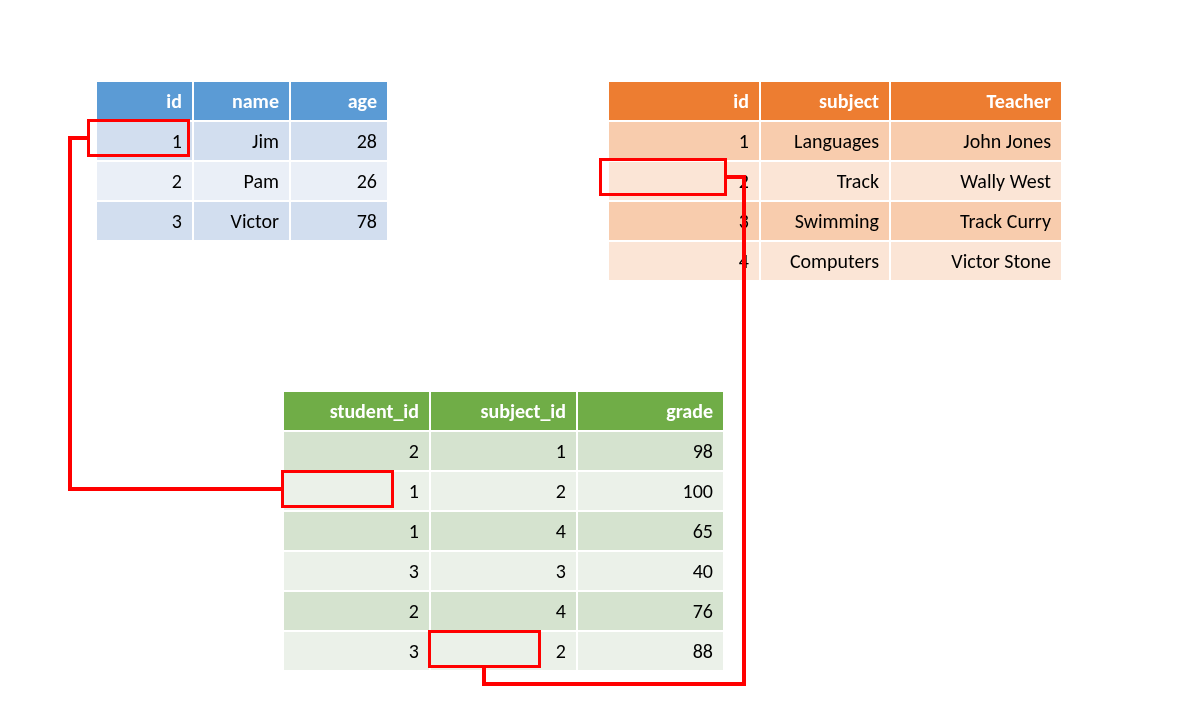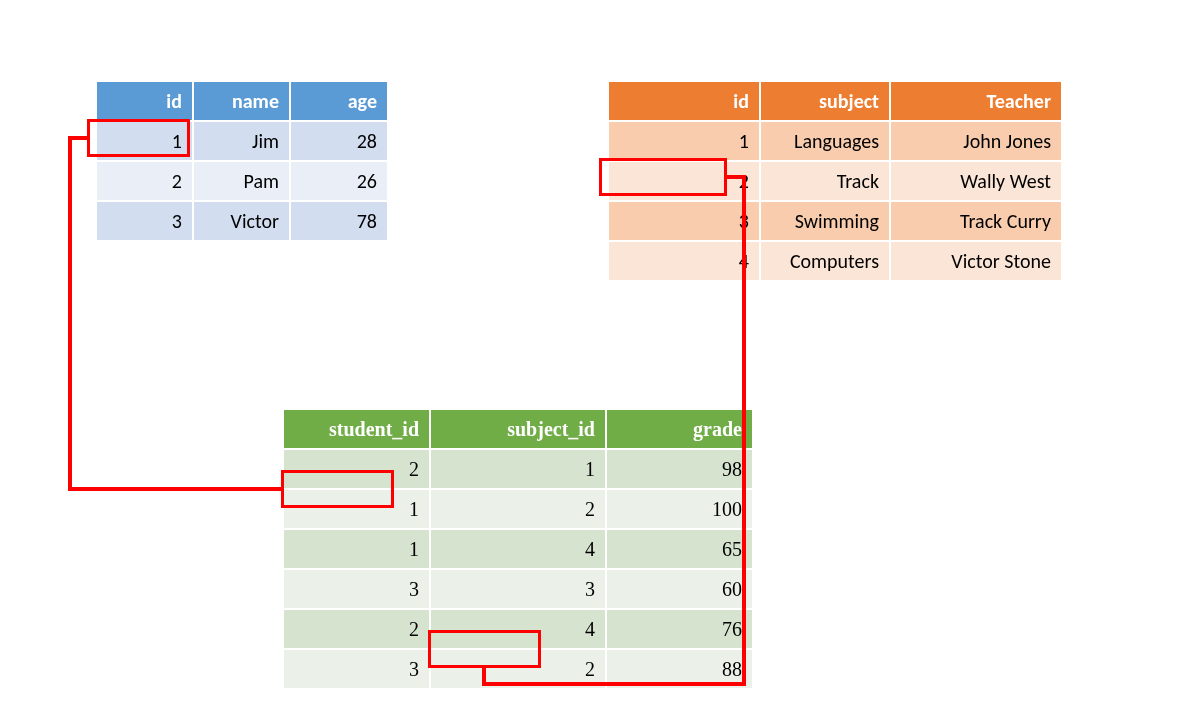--- a/index.html
+++ b/index.html
@@ -50,21 +50,21 @@
   .subjects tr:nth-child(even) td { background: #fbe5d6; }
   .subjects .col-id      { width: 150px; }
   .subjects .col-subject { width: 128px; }
   .subjects .col-teacher { width: 170px; }
 
   
   .grades th { background: #70ad47; }
   .grades tr:nth-child(odd) td  { background: #d5e3cf; }
   .grades tr:nth-child(even) td { background: #ebf1e9; }
   .grades .col-student { width: 145px; }
-  .grades .col-subject { width: 174px; }
+  .grades .col-subject { width: 145px; }
   .grades .col-grade   { width: 145px; }
 
   
   .hl {
     position: absolute;
     border: 3px solid #ff0000;
     background: transparent;
     pointer-events: none;
   }
 
@@ -137,21 +137,21 @@
         <td>Track Curry</td>
       </tr>
       <tr>
         <td>4</td>
         <td>Computers</td>
         <td>Victor Stone</td>
       </tr>
     </tbody>
   </table>
 
-  <table class="grades" style="left:282px; top:408px;font-family:Liberation Serif, serif;">
+  <table class="grades" style="left:282px; top:390px;">
     <thead>
       <tr>
         <th class="col-student">student_id</th>
         <th class="col-subject">subject_id</th>
         <th class="col-grade">grade</th>
       </tr>
     </thead>
     <tbody>
       <tr>
         <td>2</td>
@@ -164,21 +164,21 @@
         <td>100</td>
       </tr>
       <tr>
         <td>1</td>
         <td>4</td>
         <td>65</td>
       </tr>
       <tr>
         <td>3</td>
         <td>3</td>
-        <td>60</td>
+        <td>40</td>
       </tr>
       <tr>
         <td>2</td>
         <td>4</td>
         <td>76</td>
       </tr>
       <tr>
         <td>3</td>
         <td>2</td>
         <td>88</td>

